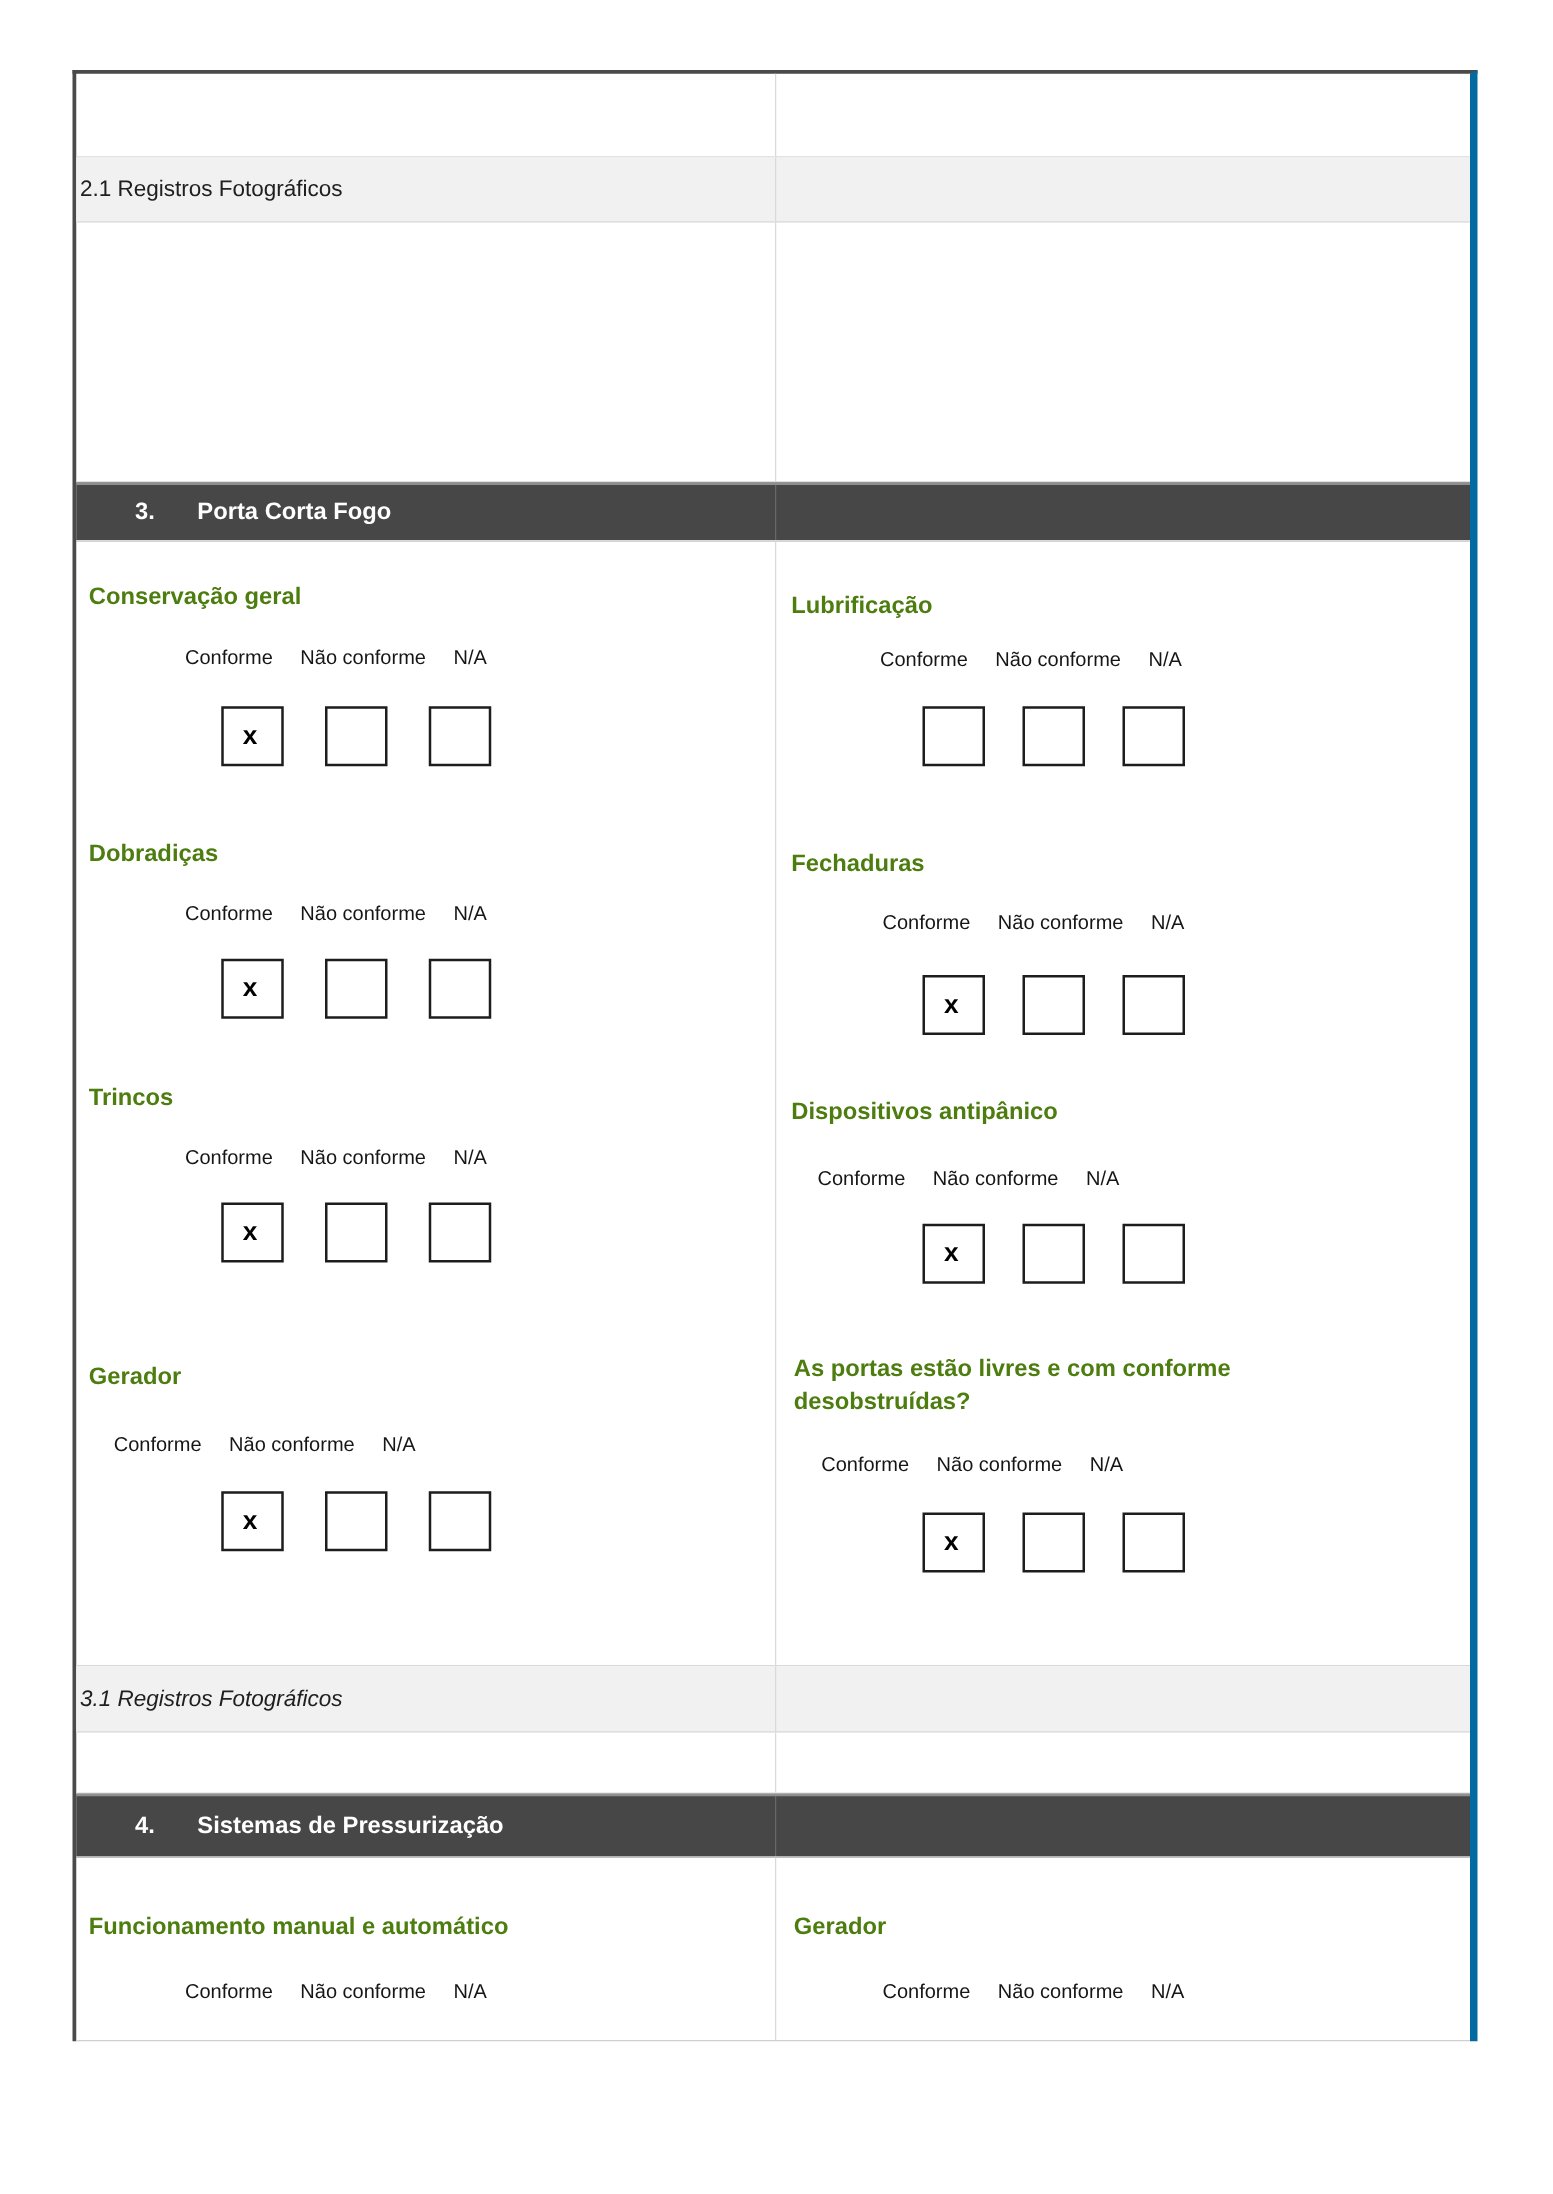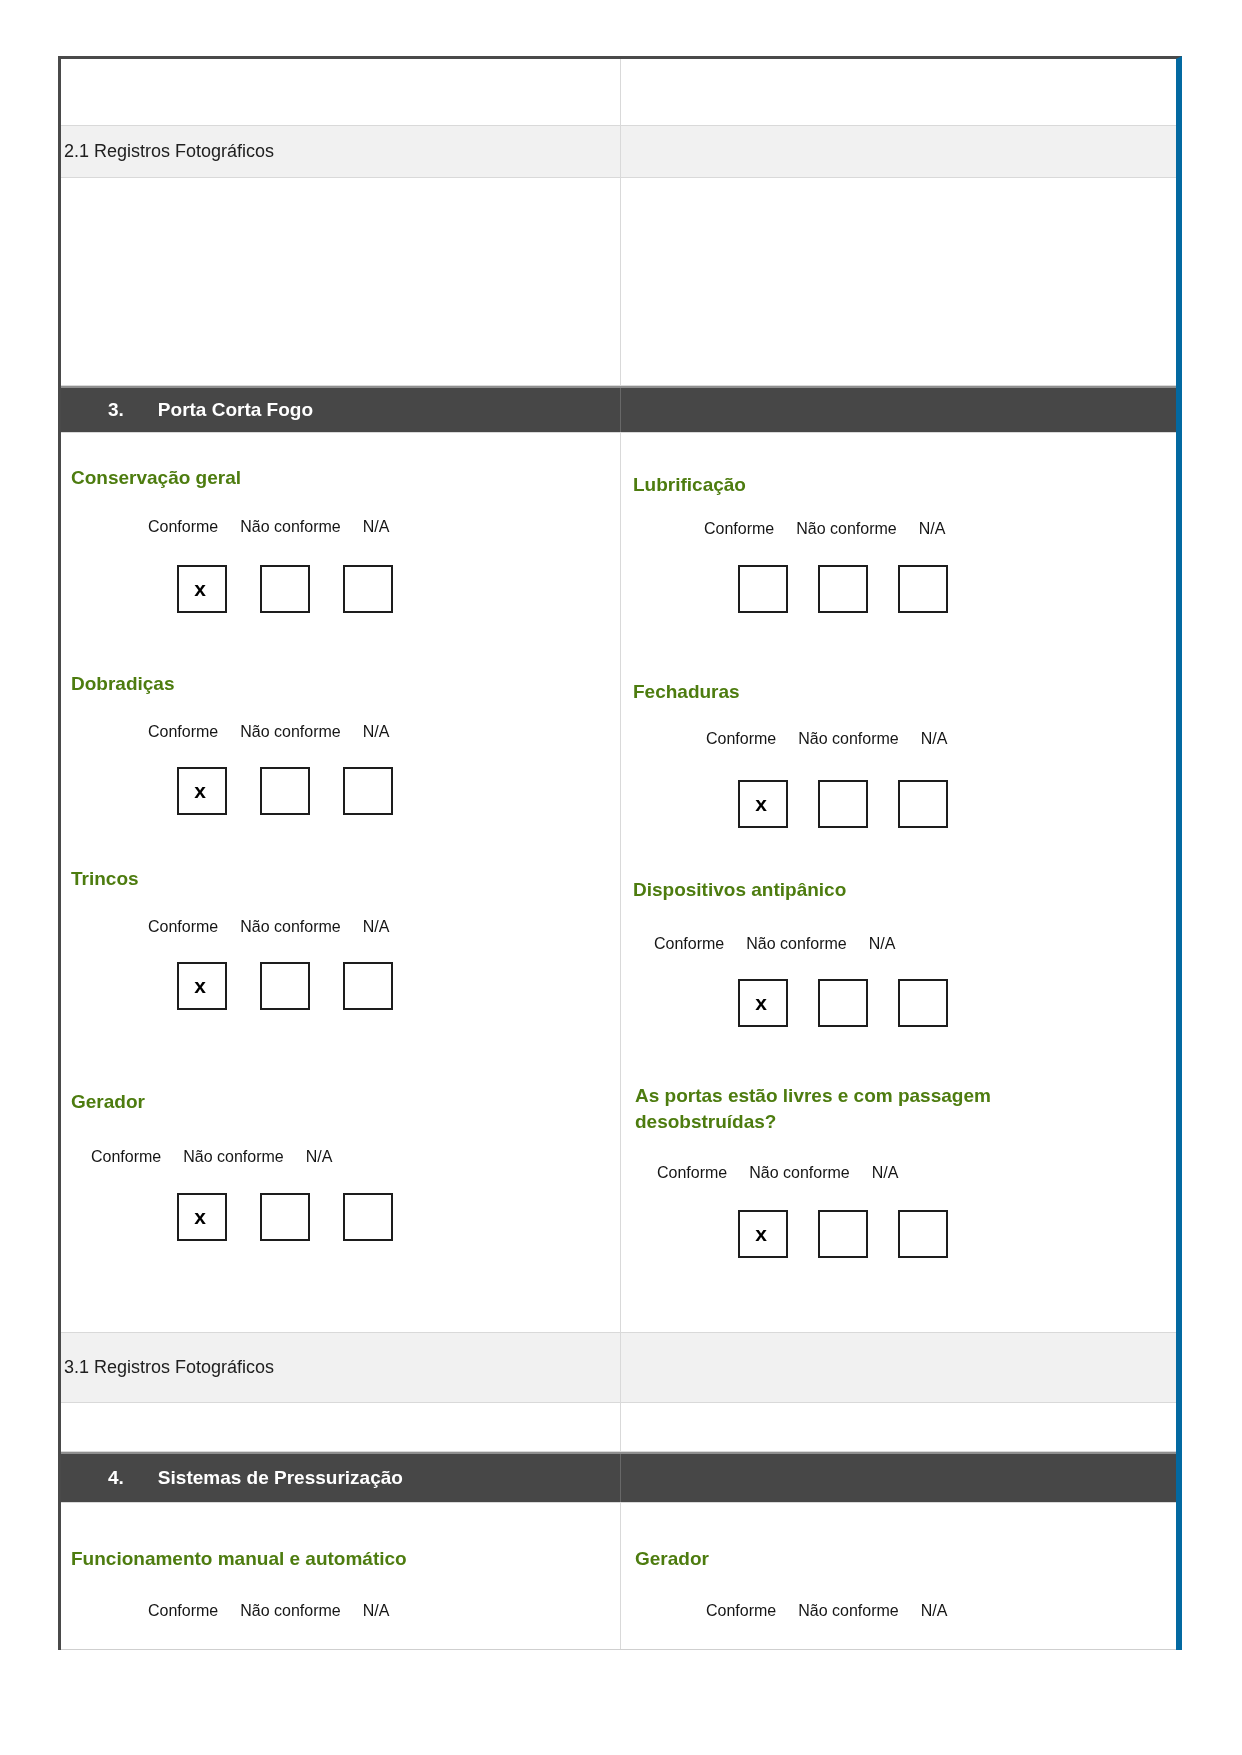--- a/index.html
+++ b/index.html
@@ -8,21 +8,21 @@
   .doc-table{position:absolute;left:58px;top:56px;width:1124px;box-sizing:border-box;
        border-top:3px solid #4a4a4a;border-left:3px solid #4a4a4a;border-right:6px solid #0369a1;}
   .row{position:relative;box-sizing:border-box;border-bottom:1px solid #d9d9d9;}
   .row::after{content:'';position:absolute;left:559px;top:0;bottom:0;width:1px;background:#d9d9d9;}
   .row.bar::after{background:rgba(255,255,255,0.18);}
   .rowA{height:67px;}
   .rowB{height:52px;}
   .rowC{height:208px;}
   .rowD{height:47px;}
   .rowE{height:900px;}
-  .rowF{height:70px;}
+  .rowF{height:53px;font-style:italic;}
   .rowG{height:49px;}
   .rowH{height:51px;}
   .rowI{height:147px;border-bottom:1px solid #cfcfcf;}
   .subheader{background:#f1f1f1;display:flex;align-items:center;padding-left:3px;
        font-size:18px;color:#202020;}
   .bar{background:#474747;display:flex;align-items:center;border-top:2px solid #8f8f8f;}
   .bar .bar-num{color:#ffffff;font-weight:bold;font-size:19px;margin-left:47px;}
   .bar .bar-title{color:#ffffff;font-weight:bold;font-size:19px;margin-left:34px;}
   .item-title{position:absolute;font-weight:bold;font-size:19px;line-height:26px;color:#4d7c0f;}
   .opt-labels{position:absolute;display:flex;gap:22px;font-size:16px;color:#161616;white-space:nowrap;}
@@ -133,21 +133,21 @@
         <span>Não conforme</span>
         <span>N/A</span>
       </div>
       <div class="box-row g30" style="left: 677px; top: 546px;">
         <div class="cbox">
           <span class="mark">x</span>
         </div>
         <div class="cbox"></div>
         <div class="cbox"></div>
       </div>
-      <div class="item-title" style="left: 574px; top: 650px; width: 450px;">As portas estão livres e com passagem desobstruídas?</div>
+      <div class="item-title" style="left: 574px; top: 650px; width: 450px;">As portas estão livres e com conforme desobstruídas?</div>
       <div class="opt-labels" style="left: 596px; top: 731px;">
         <span>Conforme</span>
         <span>Não conforme</span>
         <span>N/A</span>
       </div>
       <div class="box-row g30" style="left: 677px; top: 777px;">
         <div class="cbox">
           <span class="mark">x</span>
         </div>
         <div class="cbox"></div>

